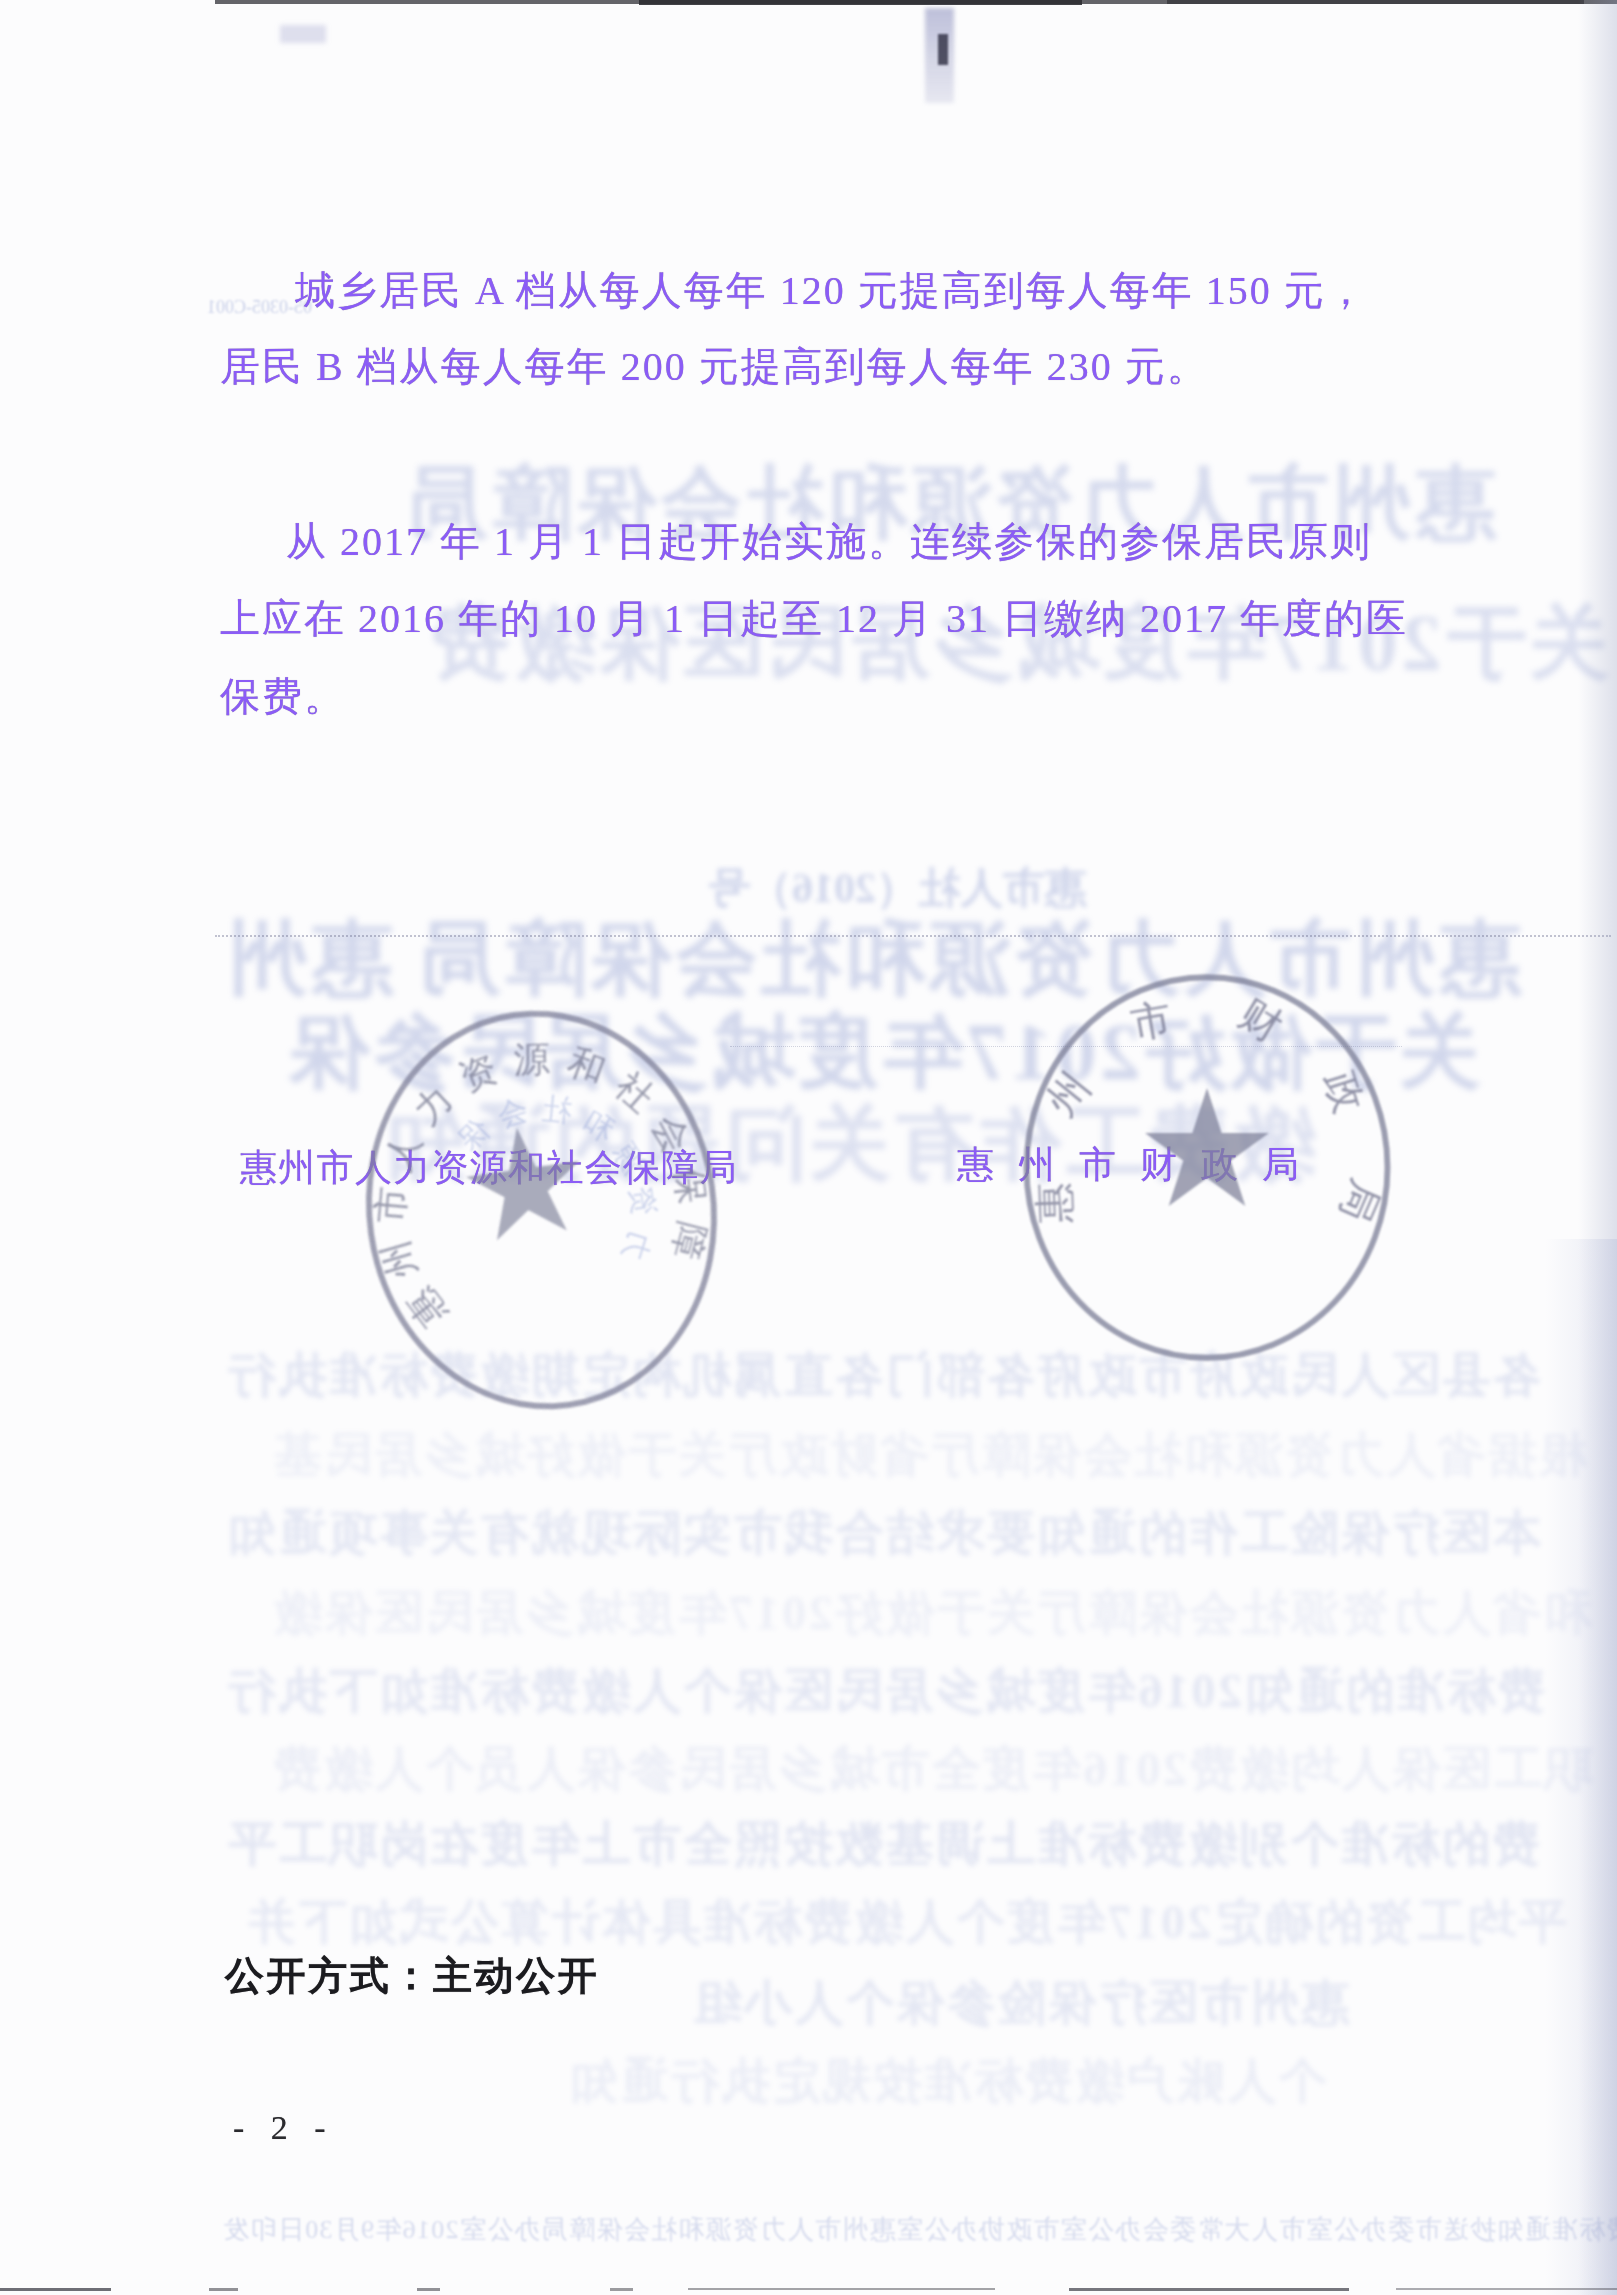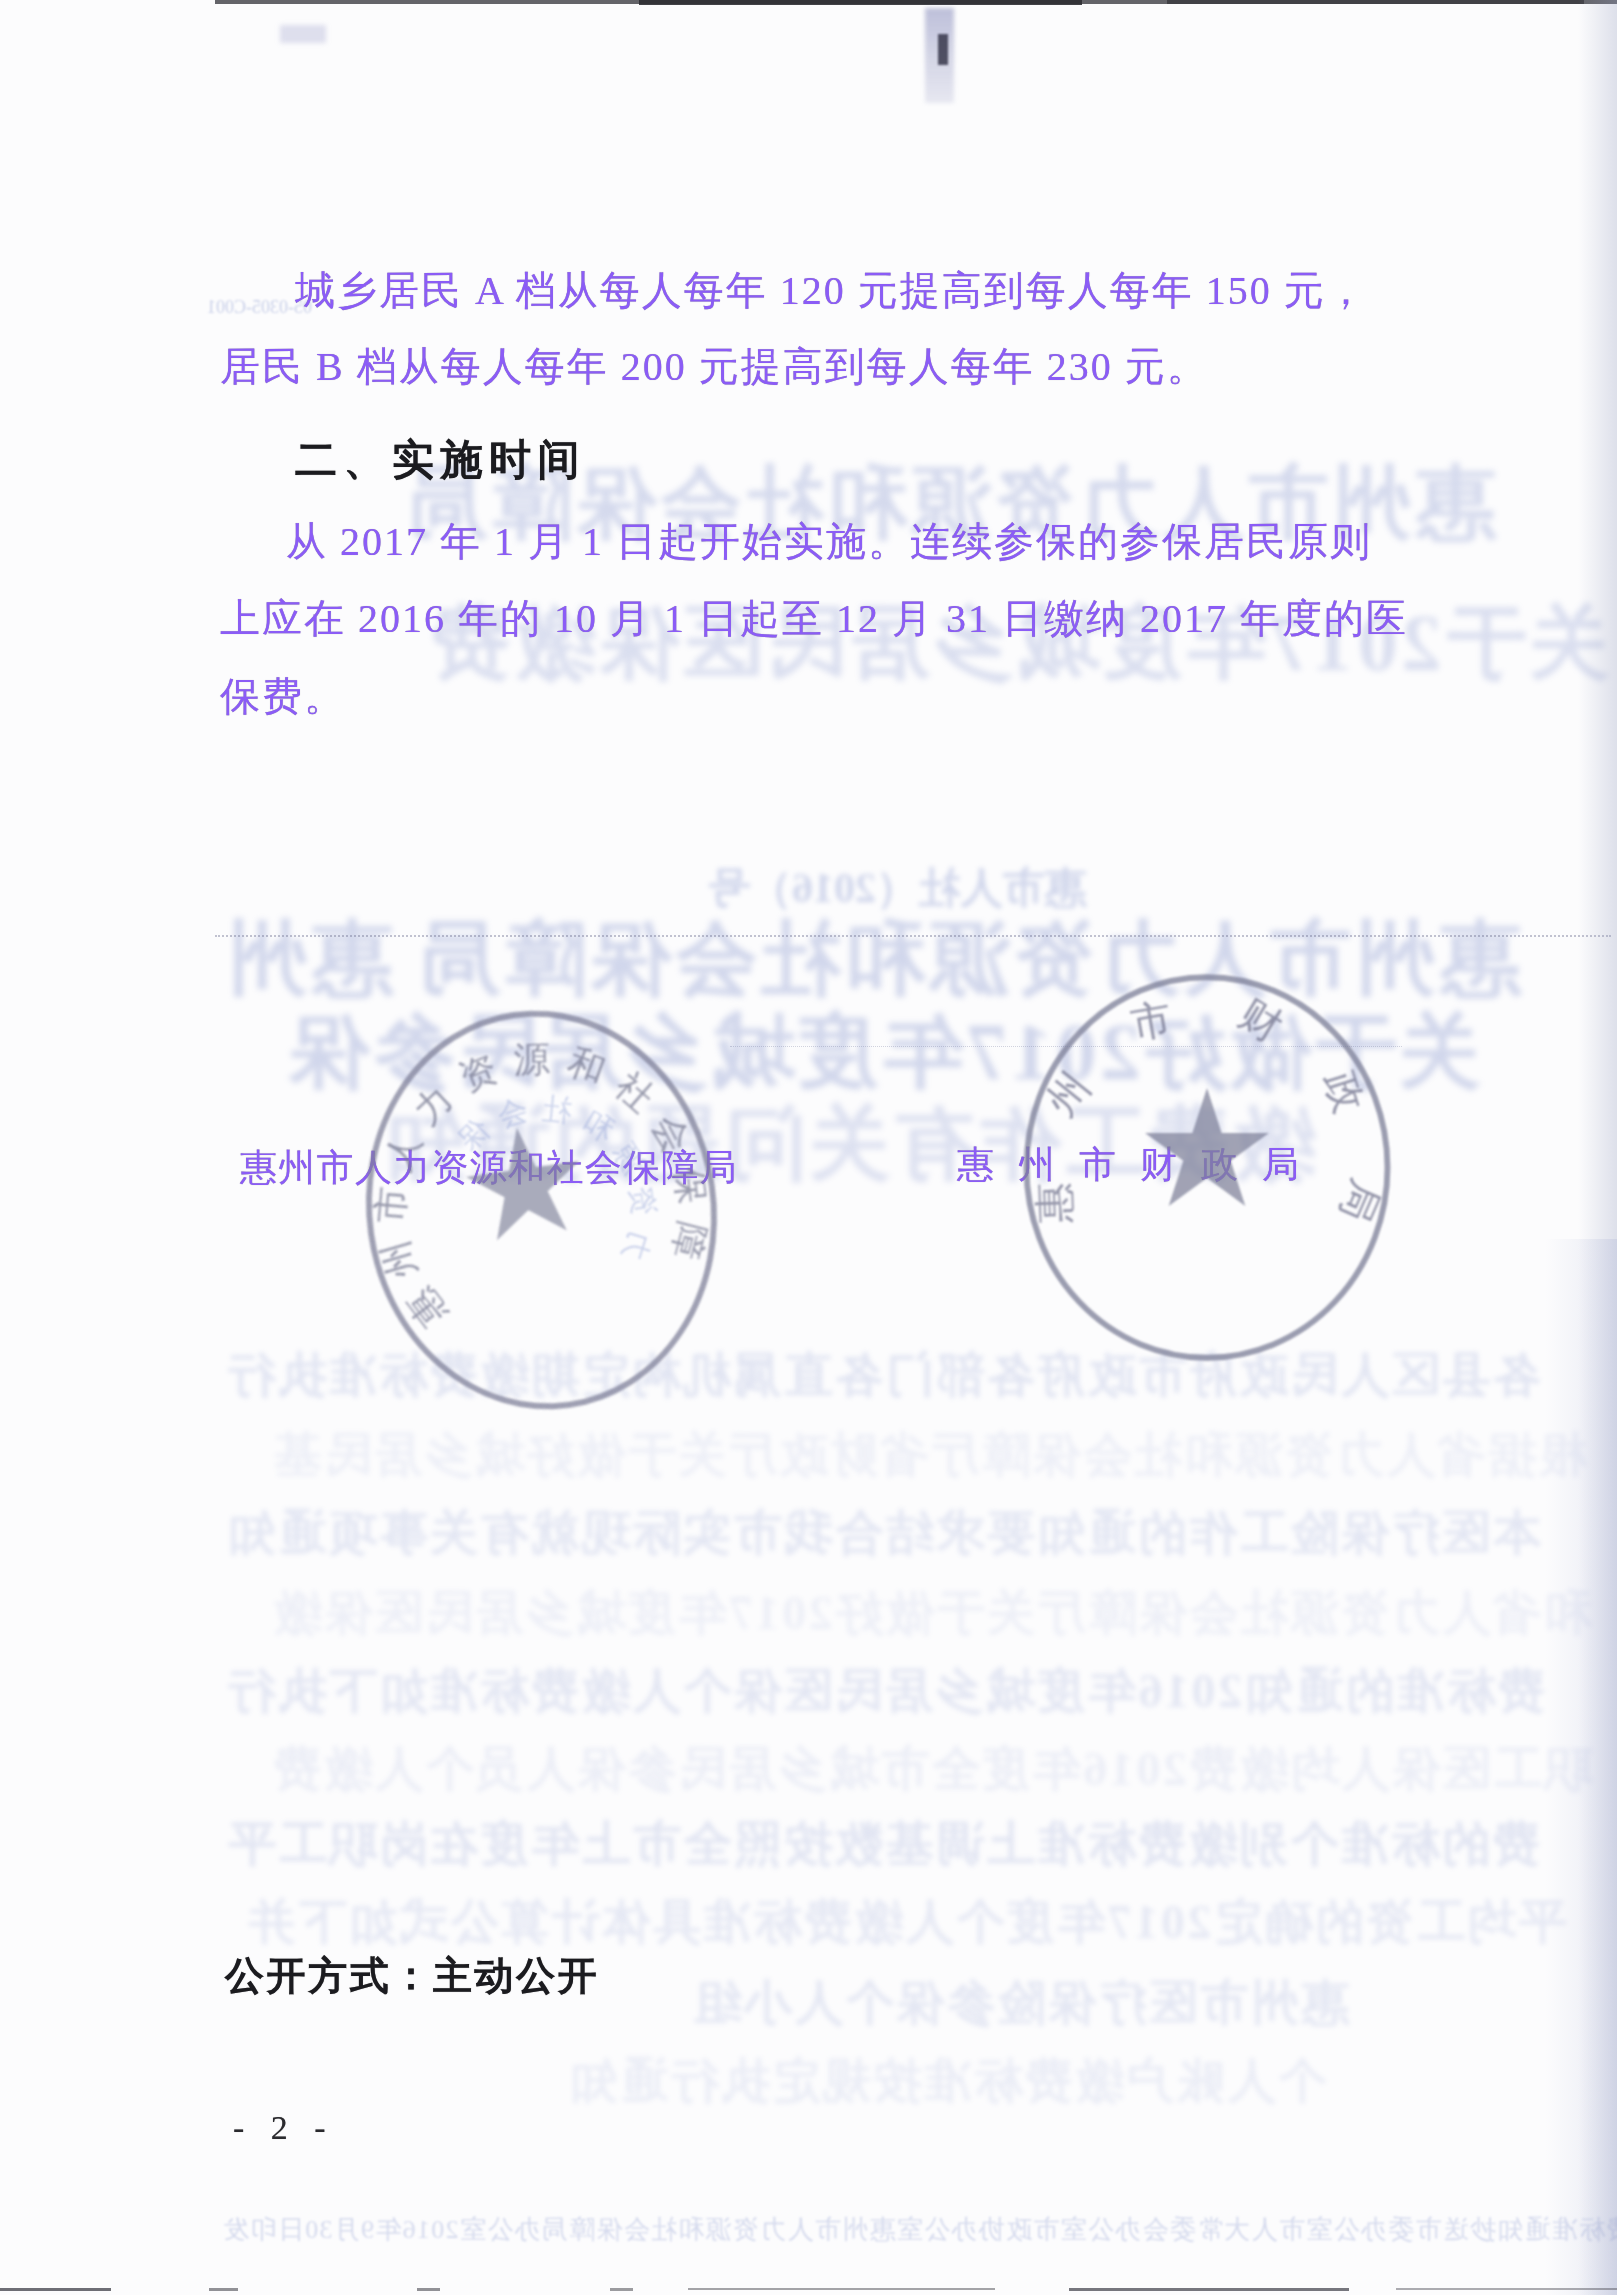--- a/index.html
+++ b/index.html
@@ -96,21 +96,20 @@
     <div class="bleed bodyline" style="left:225px;top:1812px;opacity:.20;">费的标准个别缴费标准上调基数按照全市上年度在岗职工平</div>
     <div class="bleed bodyline" style="left:245px;top:1890px;opacity:.17;">平均工资的确定2017年度个人缴费标准具体计算公式如下并</div>
     <div class="bleed bodyline" style="left:691px;top:1971px;opacity:.18;">惠州市医疗保险参保个人小组</div>
     <div class="bleed bodyline" style="left:567px;top:2049px;opacity:.13;">个人账户缴费标准按规定执行通知</div>
     <div class="bleed dense" style="left:222px;top:2212px;">主题词城乡居民基本医疗保险缴费标准通知抄送市委办公室市人大常委会办公室市政协办公室惠州市人力资源和社会保障局办公室2016年9月30日印发</div>
   </div>
 
   <div class="text-layer">
     <div class="line" style="left:295px;top:263px;">城乡居民 A 档从每人每年 120 元提高到每人每年 150 元，</div>
     <div class="line" style="left:204px;top:339px;margin-left:16px;">居民 B 档从每人每年 200 元提高到每人每年 230 元。</div>
-    <div class="line bold" style="left:295px;top:432px;font-size:42px;letter-spacing:6.5px;">二、实施时间</div>
     <div class="line" style="left:286px;top:514px;">从 2017 年 1 月 1 日起开始实施。连续参保的参保居民原则</div>
     <div class="line" style="left:220px;top:591px;">上应在 2016 年的 10 月 1 日起至 12 月 31 日缴纳 2017 年度的医</div>
     <div class="line" style="left:220px;top:669px;text-align:center;">保费。</div>
 
     <div class="line sig-wide" style="left:957px;top:1140px;">惠州市财政局</div>
     <div class="line sig" style="left:240px;top:1143px;">惠州市人力资源和社会保障局</div>
 
     <div class="line bold" style="left:225px;top:1949px;font-size:39px;letter-spacing:2.6px;">公开方式：主动公开</div>
     <div class="line pagenum" style="left:233px;top:2109px;">- 2 -</div>
   </div>

